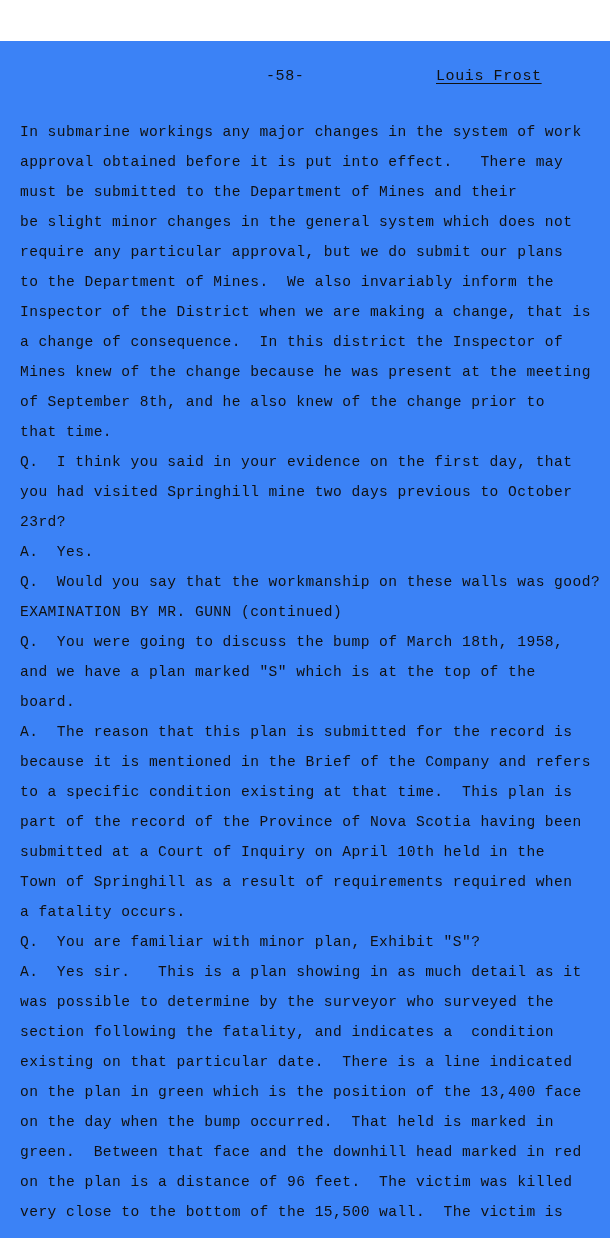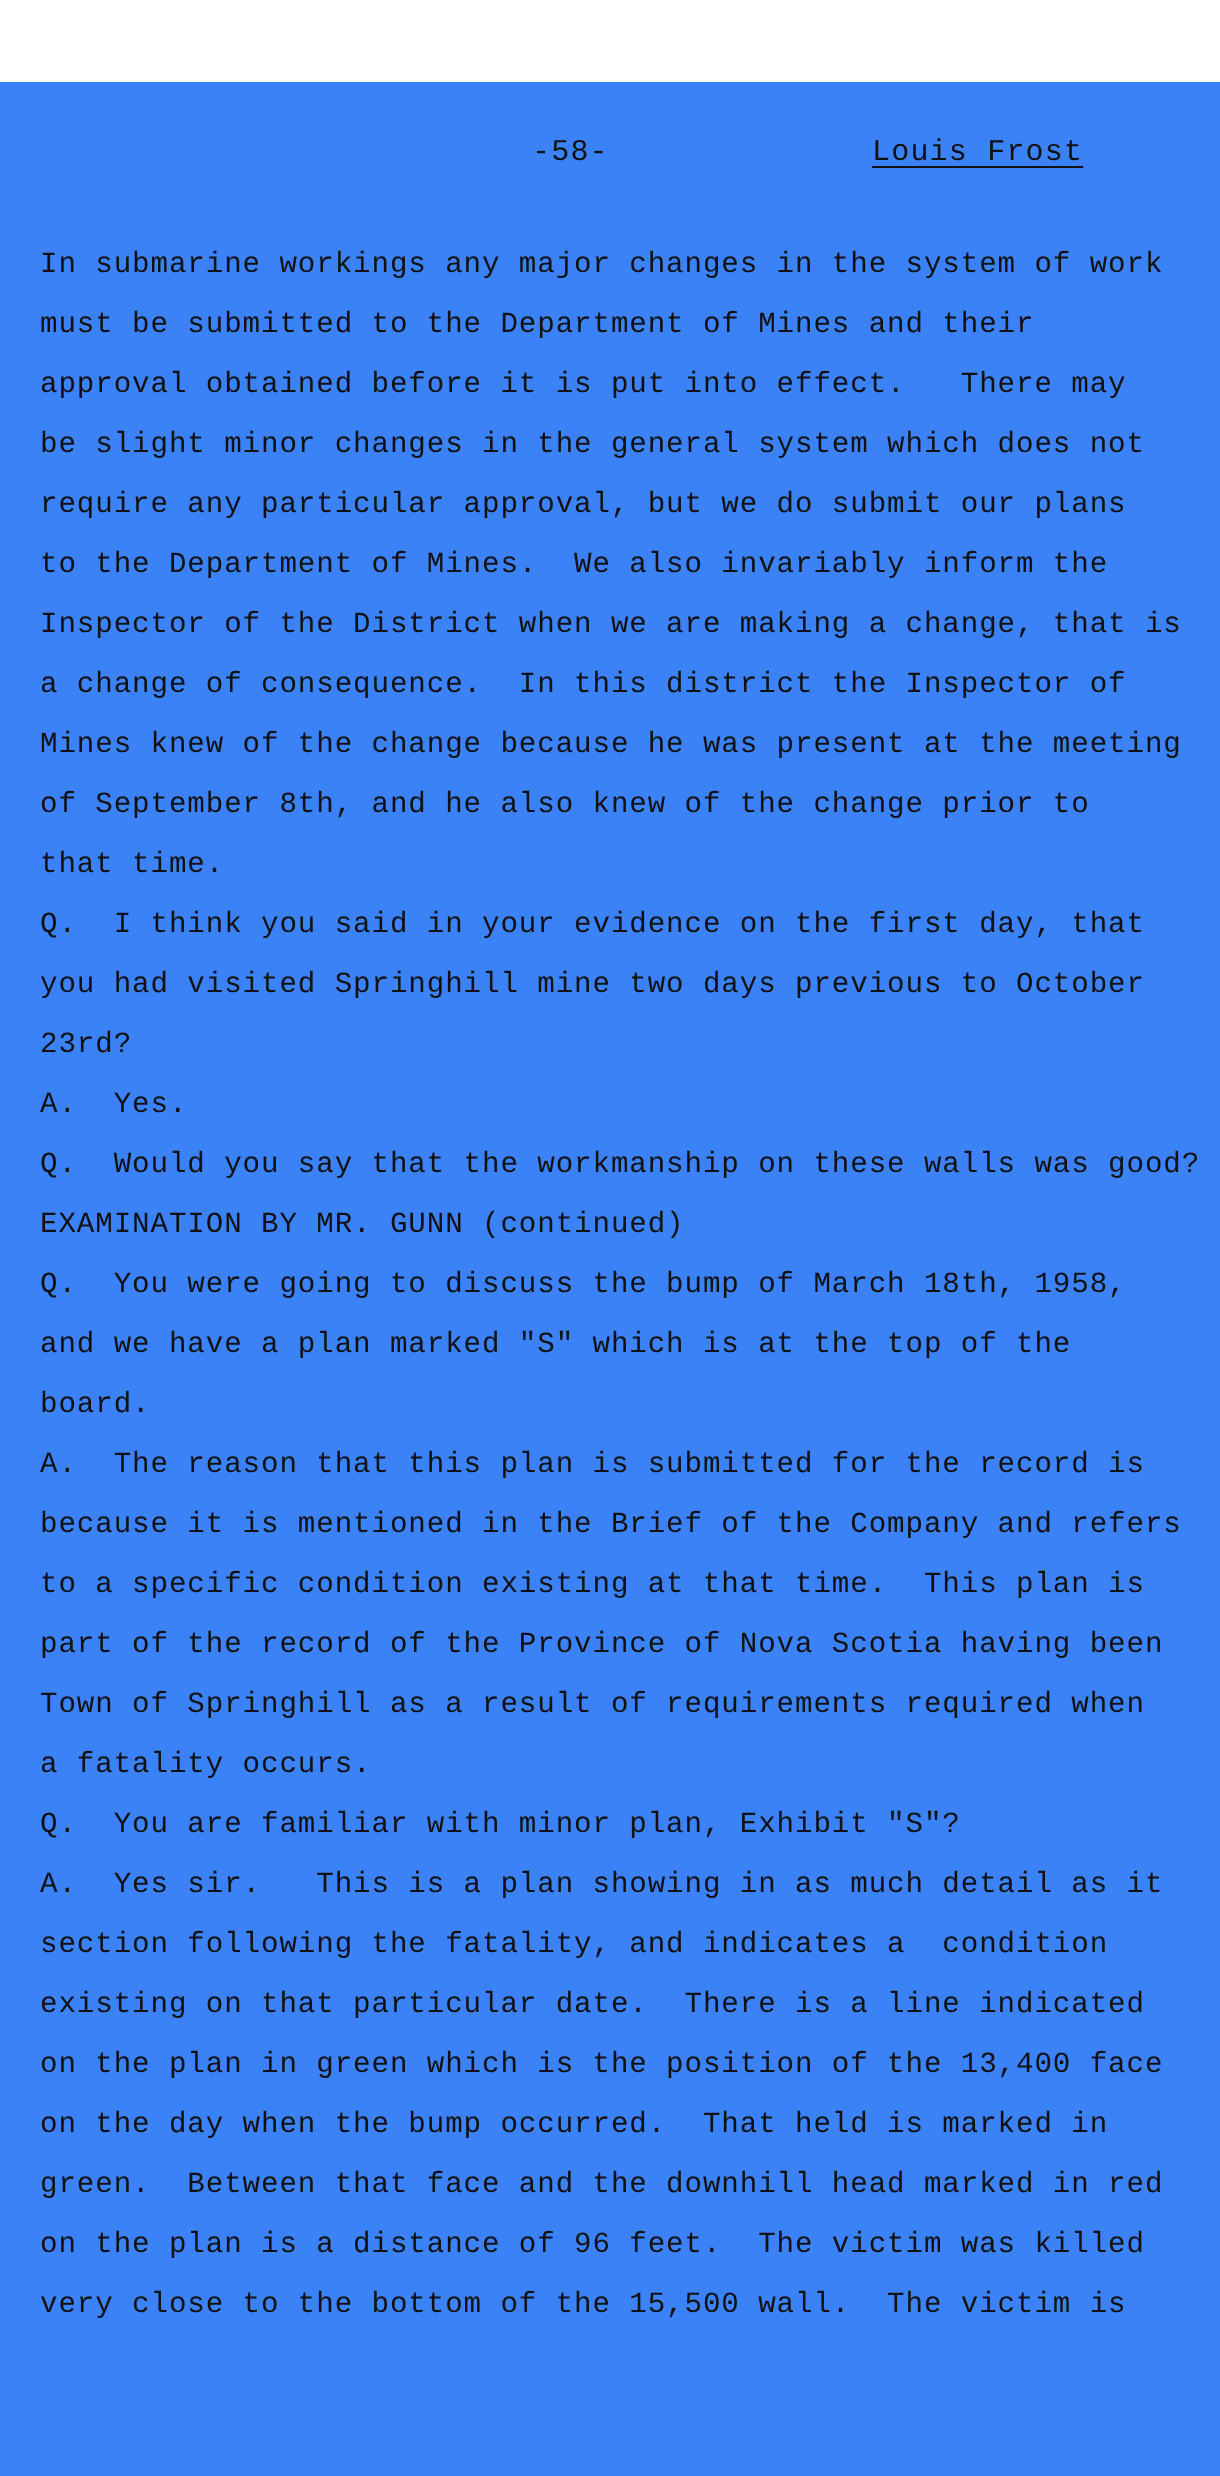--- a/index.html
+++ b/index.html
@@ -80,22 +80,22 @@
 
 <div id="page">
 
   <div class="page-header">
     <div class="page-number">-58-</div>
     <div class="witness-name">Louis Frost</div>
   </div>
 
   <div class="body-text" id="body-text">
       <div class="line-wrap"><span class="doc-line">In submarine workings any major changes in the system of work</span></div>
+      <div class="line-wrap"><span class="doc-line">approval obtained before it is put into effect.   There may</span></div>
       <div class="line-wrap"><span class="doc-line">must be submitted to the Department of Mines and their</span></div>
-      <div class="line-wrap"><span class="doc-line">approval obtained before it is put into effect.   There may</span></div>
       <div class="line-wrap"><span class="doc-line">be slight minor changes in the general system which does not</span></div>
       <div class="line-wrap"><span class="doc-line">require any particular approval, but we do submit our plans</span></div>
       <div class="line-wrap"><span class="doc-line">to the Department of Mines.  We also invariably inform the</span></div>
       <div class="line-wrap"><span class="doc-line">Inspector of the District when we are making a change, that is</span></div>
       <div class="line-wrap"><span class="doc-line">a change of consequence.  In this district the Inspector of</span></div>
       <div class="line-wrap"><span class="doc-line">Mines knew of the change because he was present at the meeting</span></div>
       <div class="line-wrap"><span class="doc-line">of September 8th, and he also knew of the change prior to</span></div>
       <div class="line-wrap"><span class="doc-line">that time.</span></div>
       <div class="line-wrap"><span class="doc-line">Q.  I think you said in your evidence on the first day, that</span></div>
       <div class="line-wrap"><span class="doc-line">you had visited Springhill mine two days previous to October</span></div>
@@ -103,24 +103,26 @@
       <div class="line-wrap"><span class="doc-line">A.  Yes.</span></div>
       <div class="line-wrap"><span class="doc-line">Q.  Would you say that the workmanship on these walls was good?</span></div>
       <div class="line-wrap"><span class="doc-line underlined">EXAMINATION BY MR. GUNN (continued)</span></div>
       <div class="line-wrap"><span class="doc-line">Q.  You were going to discuss the bump of March 18th, 1958,</span></div>
       <div class="line-wrap"><span class="doc-line">and we have a plan marked "S" which is at the top of the</span></div>
       <div class="line-wrap"><span class="doc-line">board.</span></div>
       <div class="line-wrap"><span class="doc-line">A.  The reason that this plan is submitted for the record is</span></div>
       <div class="line-wrap"><span class="doc-line">because it is mentioned in the Brief of the Company and refers</span></div>
       <div class="line-wrap"><span class="doc-line">to a specific condition existing at that time.  This plan is</span></div>
       <div class="line-wrap"><span class="doc-line">part of the record of the Province of Nova Scotia having been</span></div>
+      <div class="line-wrap"><span class="doc-line">submitted at a Court of Inquiry on April 10th held in the</span></div>
       <div class="line-wrap"><span class="doc-line">Town of Springhill as a result of requirements required when</span></div>
       <div class="line-wrap"><span class="doc-line">a fatality occurs.</span></div>
       <div class="line-wrap"><span class="doc-line">Q.  You are familiar with minor plan, Exhibit "S"?</span></div>
       <div class="line-wrap"><span class="doc-line">A.  Yes sir.   This is a plan showing in as much detail as it</span></div>
+      <div class="line-wrap"><span class="doc-line">was possible to determine by the surveyor who surveyed the</span></div>
       <div class="line-wrap"><span class="doc-line">section following the fatality, and indicates a  condition</span></div>
       <div class="line-wrap"><span class="doc-line">existing on that particular date.  There is a line indicated</span></div>
       <div class="line-wrap"><span class="doc-line">on the plan in green which is the position of the 13,400 face</span></div>
       <div class="line-wrap"><span class="doc-line">on the day when the bump occurred.  That held is marked in</span></div>
       <div class="line-wrap"><span class="doc-line">green.  Between that face and the downhill head marked in red</span></div>
       <div class="line-wrap"><span class="doc-line">on the plan is a distance of 96 feet.  The victim was killed</span></div>
       <div class="line-wrap"><span class="doc-line">very close to the bottom of the 15,500 wall.  The victim is</span></div>
     </div>
 
 </div>

